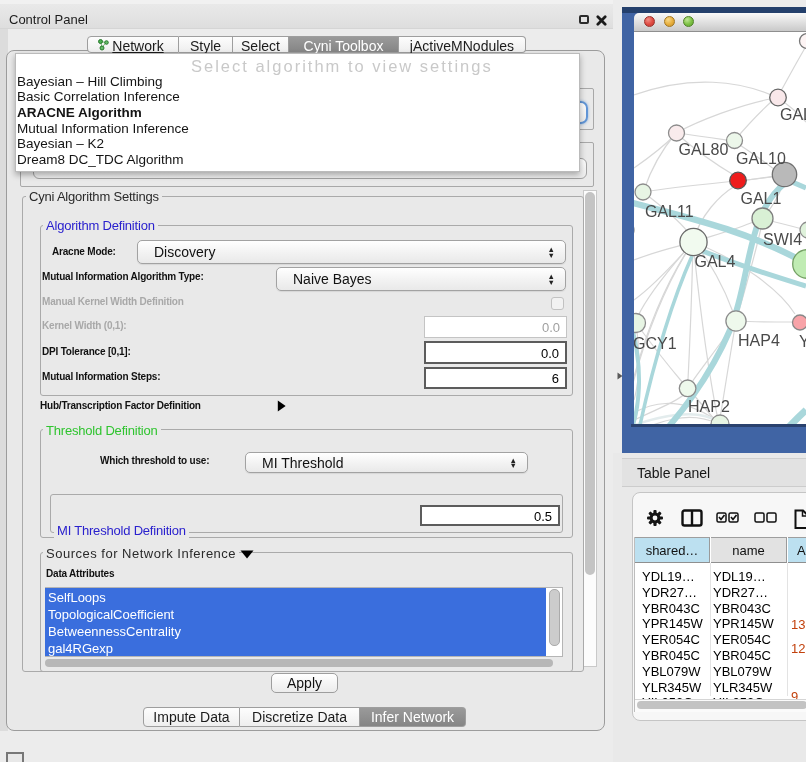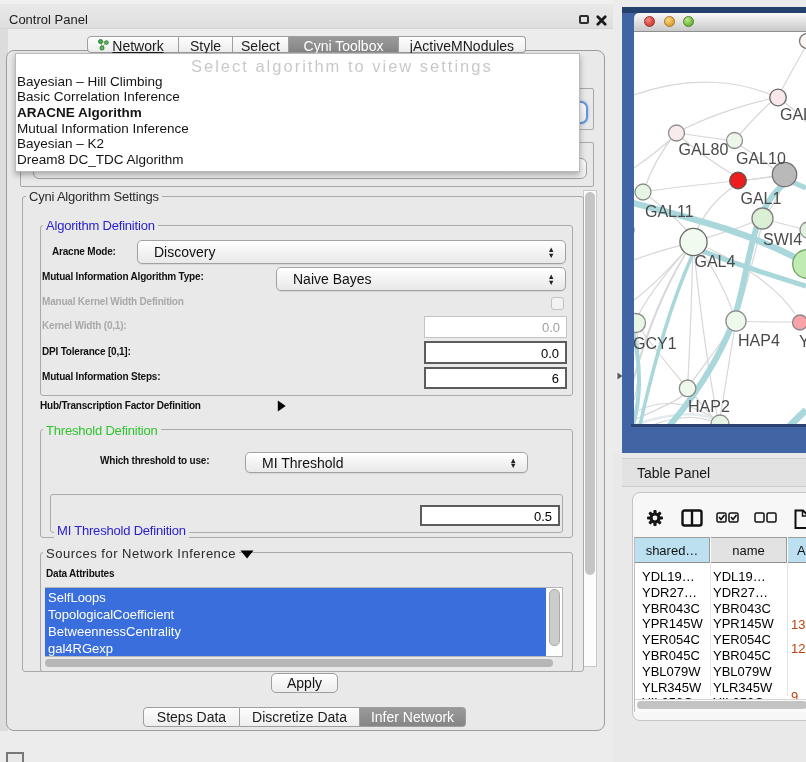--- a/index.html
+++ b/index.html
@@ -136,21 +136,21 @@
   <div class="abs" style="left:45px;top:587px;width:518px;height:70px;background:#fff;border:1px solid #b5b5b5;"></div>
   <div class="abs" style="left:45px;top:587.5px;width:501px;height:68px;background:#3a6edd;"></div>
   <div class="abs" style="left:48px;top:589px;font-size:13px;color:#fff;line-height:17px;white-space:nowrap;">SelfLoops<br>TopologicalCoefficient<br>BetweennessCentrality<br>gal4RGexp</div>
   <div class="abs" style="left:549px;top:589px;width:11px;height:57px;background:#cccccc;border:1px solid #ababab;border-radius:5px;"></div>
   <div class="abs" style="left:45px;top:658.5px;width:508px;height:8.5px;background:#b7b7b7;border-radius:4px;"></div>
 
   <div class="abs" style="left:271px;top:673px;width:67px;height:20px;border:1px solid #9e9e9e;border-radius:5px;background:linear-gradient(#ffffff,#ececec);font-size:14px;color:#111;text-align:center;line-height:18px;">Apply</div>
 
   <div class="abs" style="left:143px;top:707px;width:323px;height:20px;">
     <div class="tabseg" style="left:0;width:97px;border-left:1px solid #9e9e9e;border-radius:4px 0 0 4px;">
-        <div>Steps Data</div>
+        <div>Impute Data</div>
       </div>
     <div class="tabseg" style="left:97px;width:120px;">
         <div>Discretize Data</div>
       </div>
     <div class="tabseg sel" style="left:217px;width:106px;border-radius:0 4px 4px 0;">
         <div>Infer Network</div>
       </div>
   </div>
 
   <div class="abs" style="left:6px;top:752px;width:18px;height:14px;border:2px solid #777;background:#e8e8e8;"></div>

